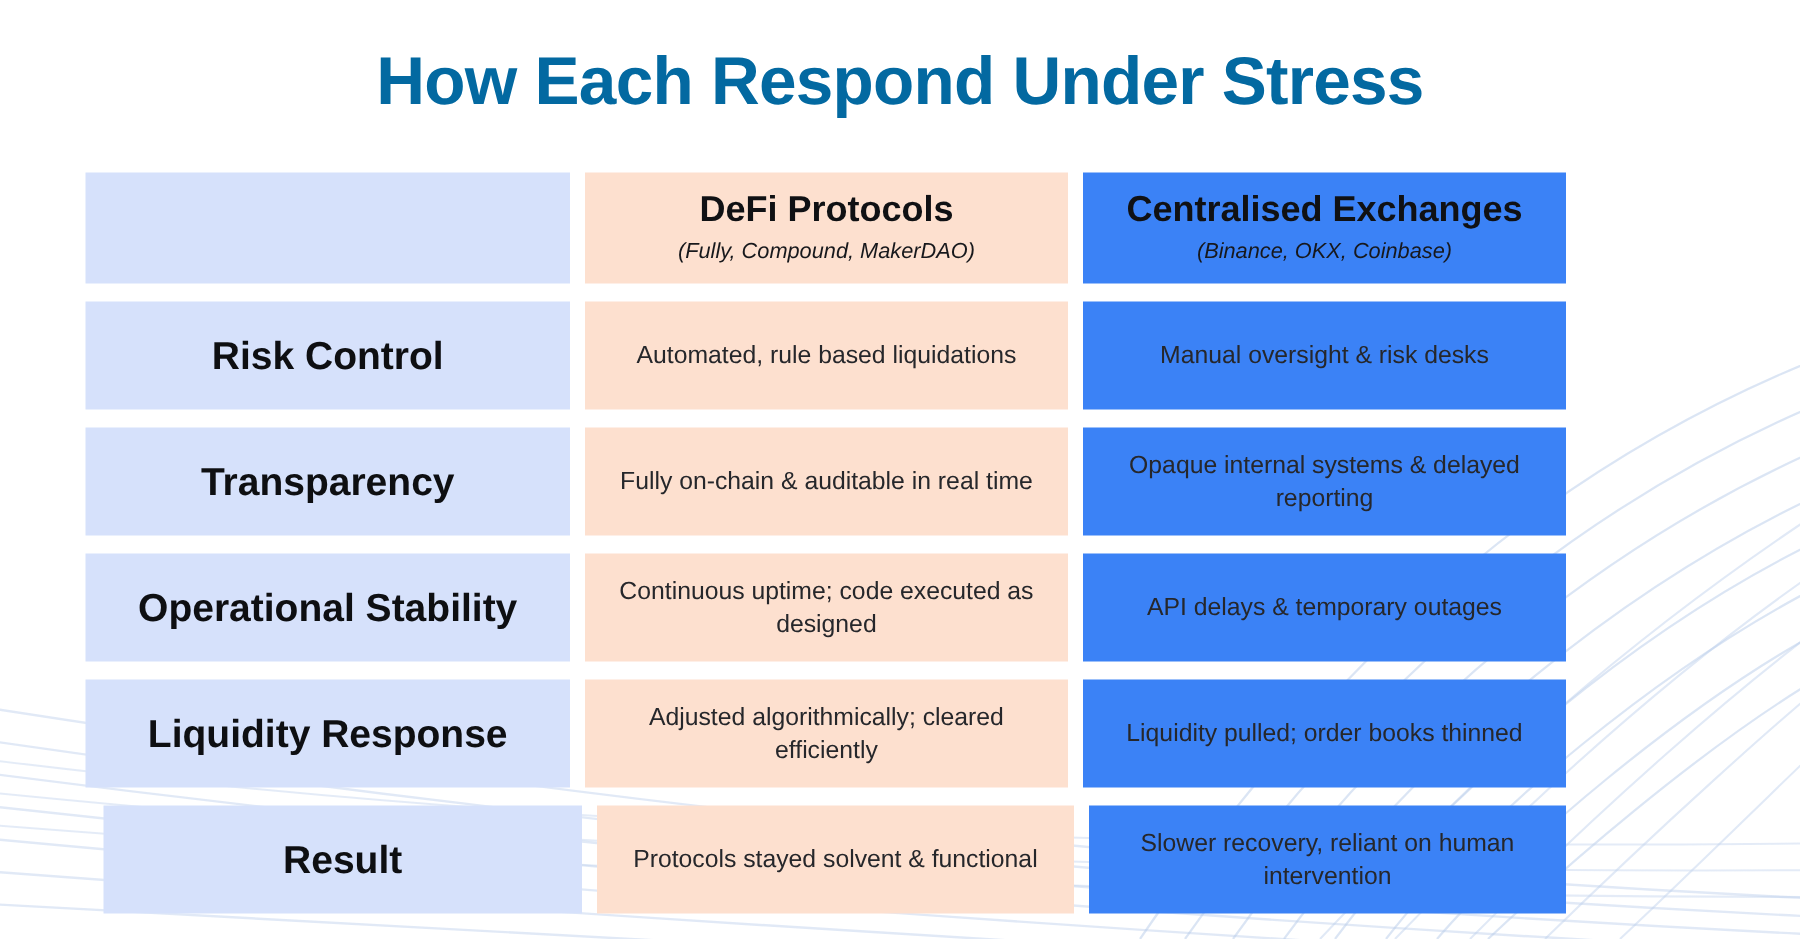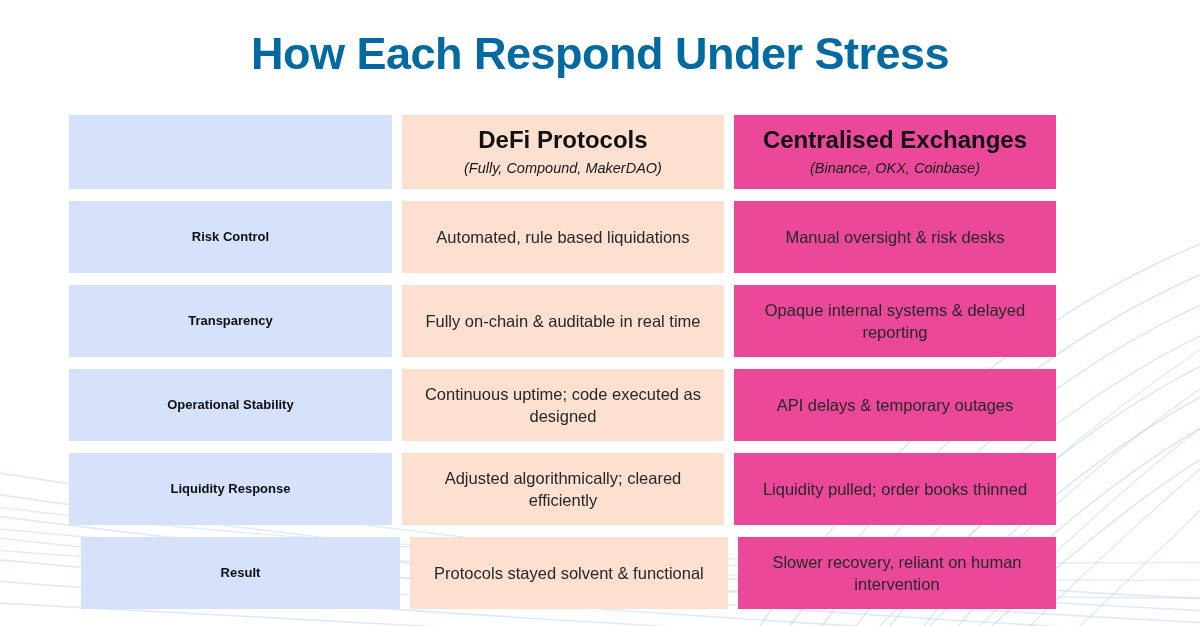--- a/index.html
+++ b/index.html
@@ -45,21 +45,21 @@
     font-weight: bold;
     letter-spacing: -0.5px;
     color: #0369a1;
     line-height: 1.15;
   }
 
   
   .table {
     position: absolute;
     top: 115px;
-    left: 69px;
+    left: 57px;
     width: 987px;
   }
 
   .row {
     display: flex;
     gap: 10px;
     margin-bottom: 12px;
   }
   .row:last-child { margin-bottom: 0; margin-left: 12px; }
 
@@ -69,40 +69,40 @@
     flex-direction: column;
     align-items: center;
     justify-content: center;
     text-align: center;
     padding: 6px 14px;
     min-height: 72px;
   }
 
   .col-label    { width: 356px; background: #d6e1fb; }
   .col-defi     { width: 355px; background: #fde0cf; }
-  .col-cex      { width: 355px; background: #ec4899; }
+  .col-cex      { width: 355px; background: #3b82f6; }
 
   .header-row .cell { min-height: 74px; }
 
   .head-title {
     font-size: 24px;
     font-weight: bold;
     color: #101114;
     line-height: 1.2;
   }
   .head-sub {
     font-size: 14.5px;
     font-style: italic;
     color: #17181c;
     margin-top: 5px;
     line-height: 1.2;
   }
 
   .row-label {
-    font-size: 13px;
+    font-size: 26px;
     font-weight: bold;
     color: #0e0f12;
     line-height: 1.25;
   }
 
   .cell-text {
     font-size: 16.5px;
     font-weight: normal;
     color: #26272b;
     line-height: 1.35;

